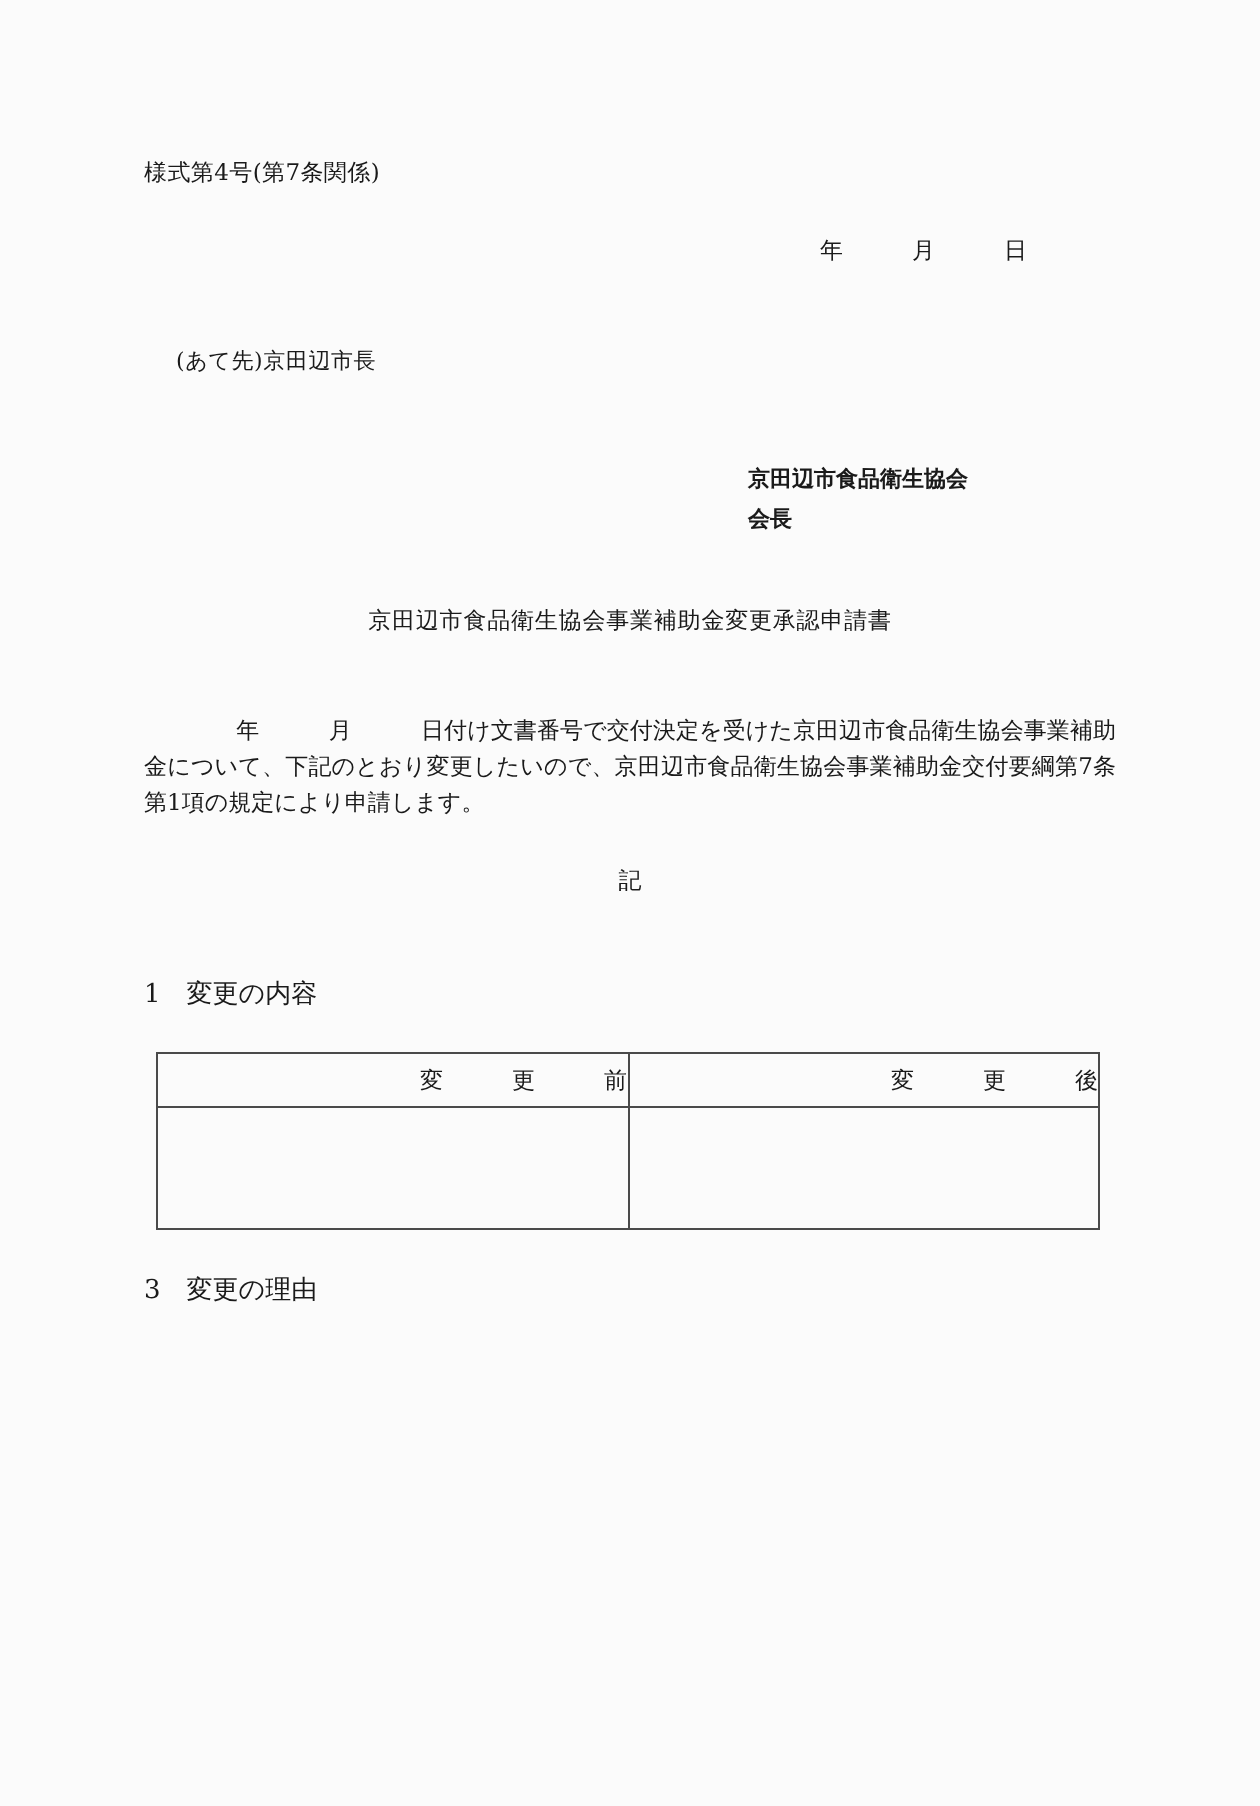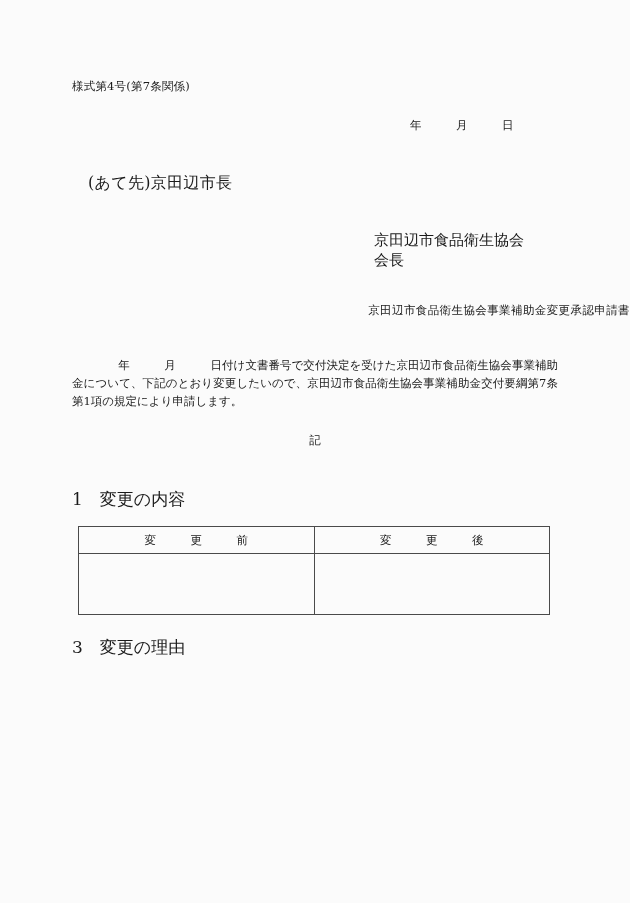--- a/index.html
+++ b/index.html
@@ -38,38 +38,39 @@
   .date-line {
     left: 410px;
     top: 118px;
     font-size: 11.5px;
     white-space: pre;
   }
 
   .addressee {
     left: 88px;
     top: 173px;
-    font-size: 16px;
+    font-size: 11px;
     letter-spacing: 0.3px;
     white-space: nowrap;
   }
 
   .applicant {
     left: 374px;
     top: 230px;
-    font-size: 15px;
+    font-size: 11px;
     line-height: 20px;
+    font-weight: bold;
   }
   .applicant div { white-space: nowrap; }
 
   .doc-title {
     left: 0;
     right: 0;
     top: 303px;
-    text-align: right;
+    text-align: center;
     font-size: 11.5px;
     letter-spacing: 0.4px;
   }
 
   .body-text {
     left: 72px;
     top: 356px;
     width: 486px;
     font-size: 11.5px;
     line-height: 18px;
@@ -81,21 +82,21 @@
 
   .ki-mark {
     left: 0;
     right: 0;
     top: 433px;
     text-align: center;
     font-size: 11.5px;
   }
 
   .section-heading {
-    font-size: 17px;
+    font-size: 13px;
     left: 72px;
     white-space: pre;
   }
   .section-1 { top: 488px; }
   .section-2 { top: 636px; }
 
   
   .change-table {
     position: absolute;
     left: 78px;
@@ -104,21 +105,21 @@
     border-collapse: collapse;
     table-layout: fixed;
   }
   .change-table td {
     border: 1px solid #4a4a4a;
     padding: 0;
     vertical-align: middle;
   }
   .change-table .th-cell {
     height: 26px;
-    text-align: center;
+    text-align: right;
     font-size: 11.5px;
     white-space: pre;
   }
   .change-table .body-cell {
     height: 60px;
   }
 </style>
 </head>
 <body>
 

